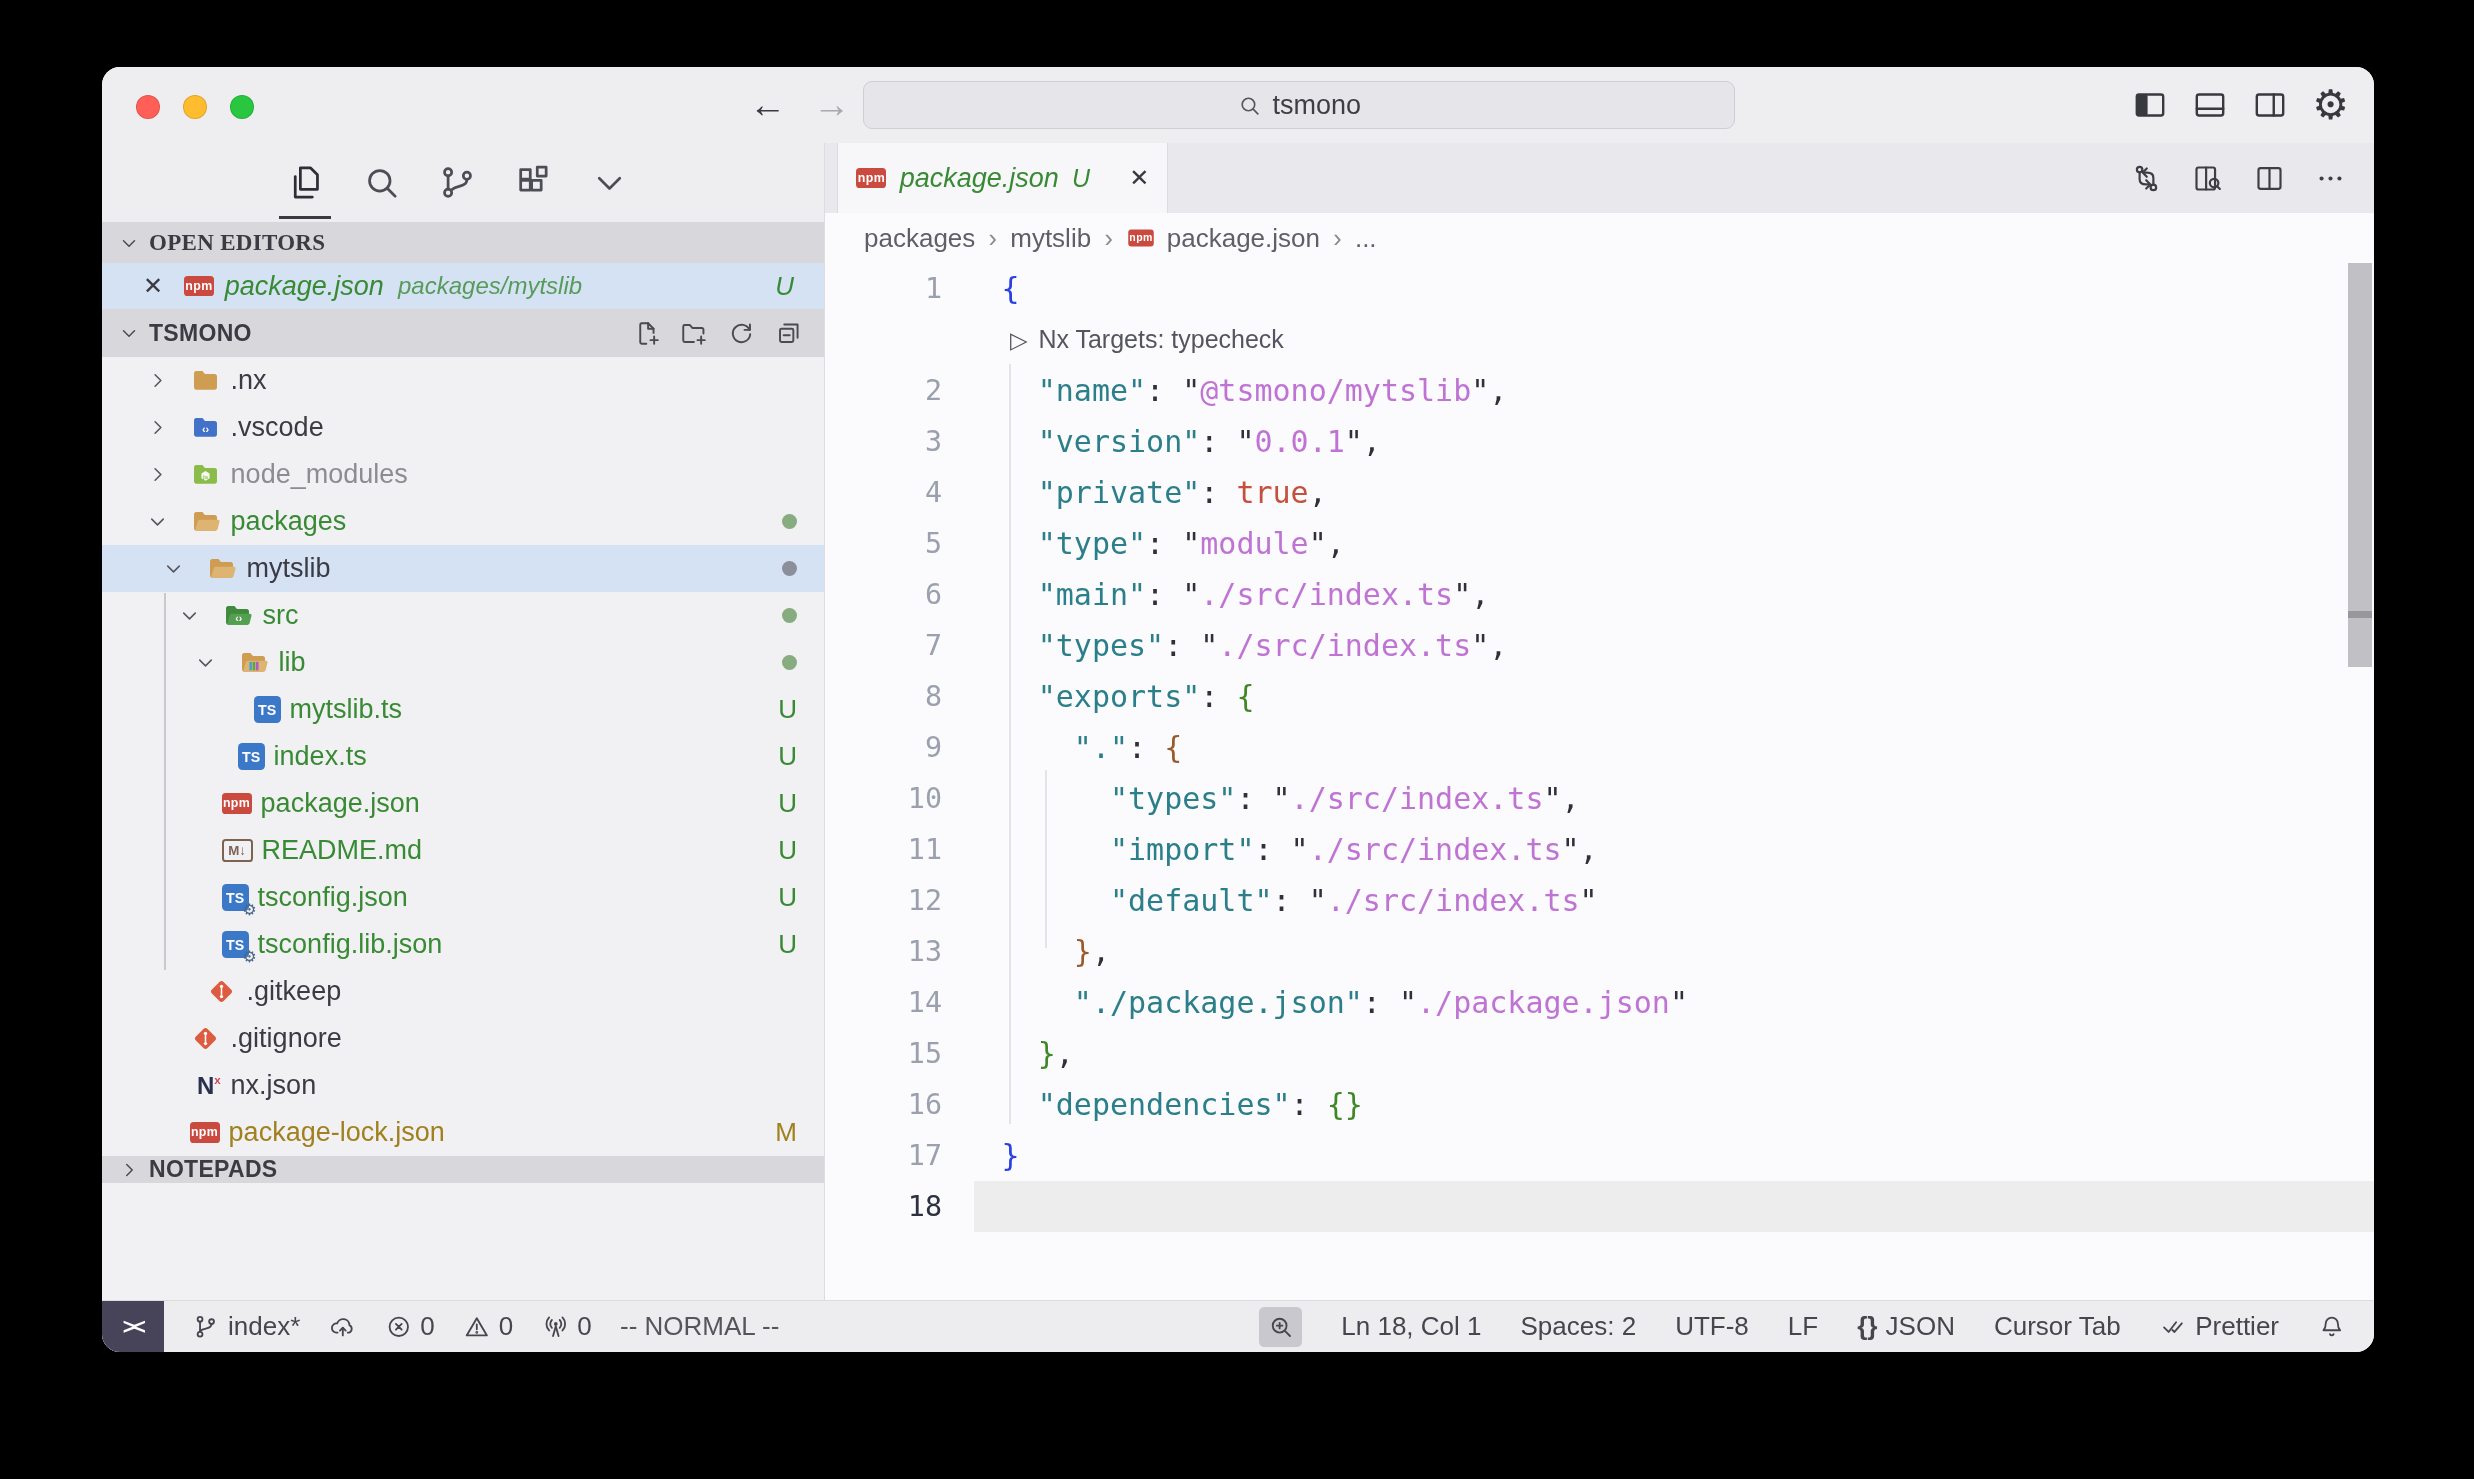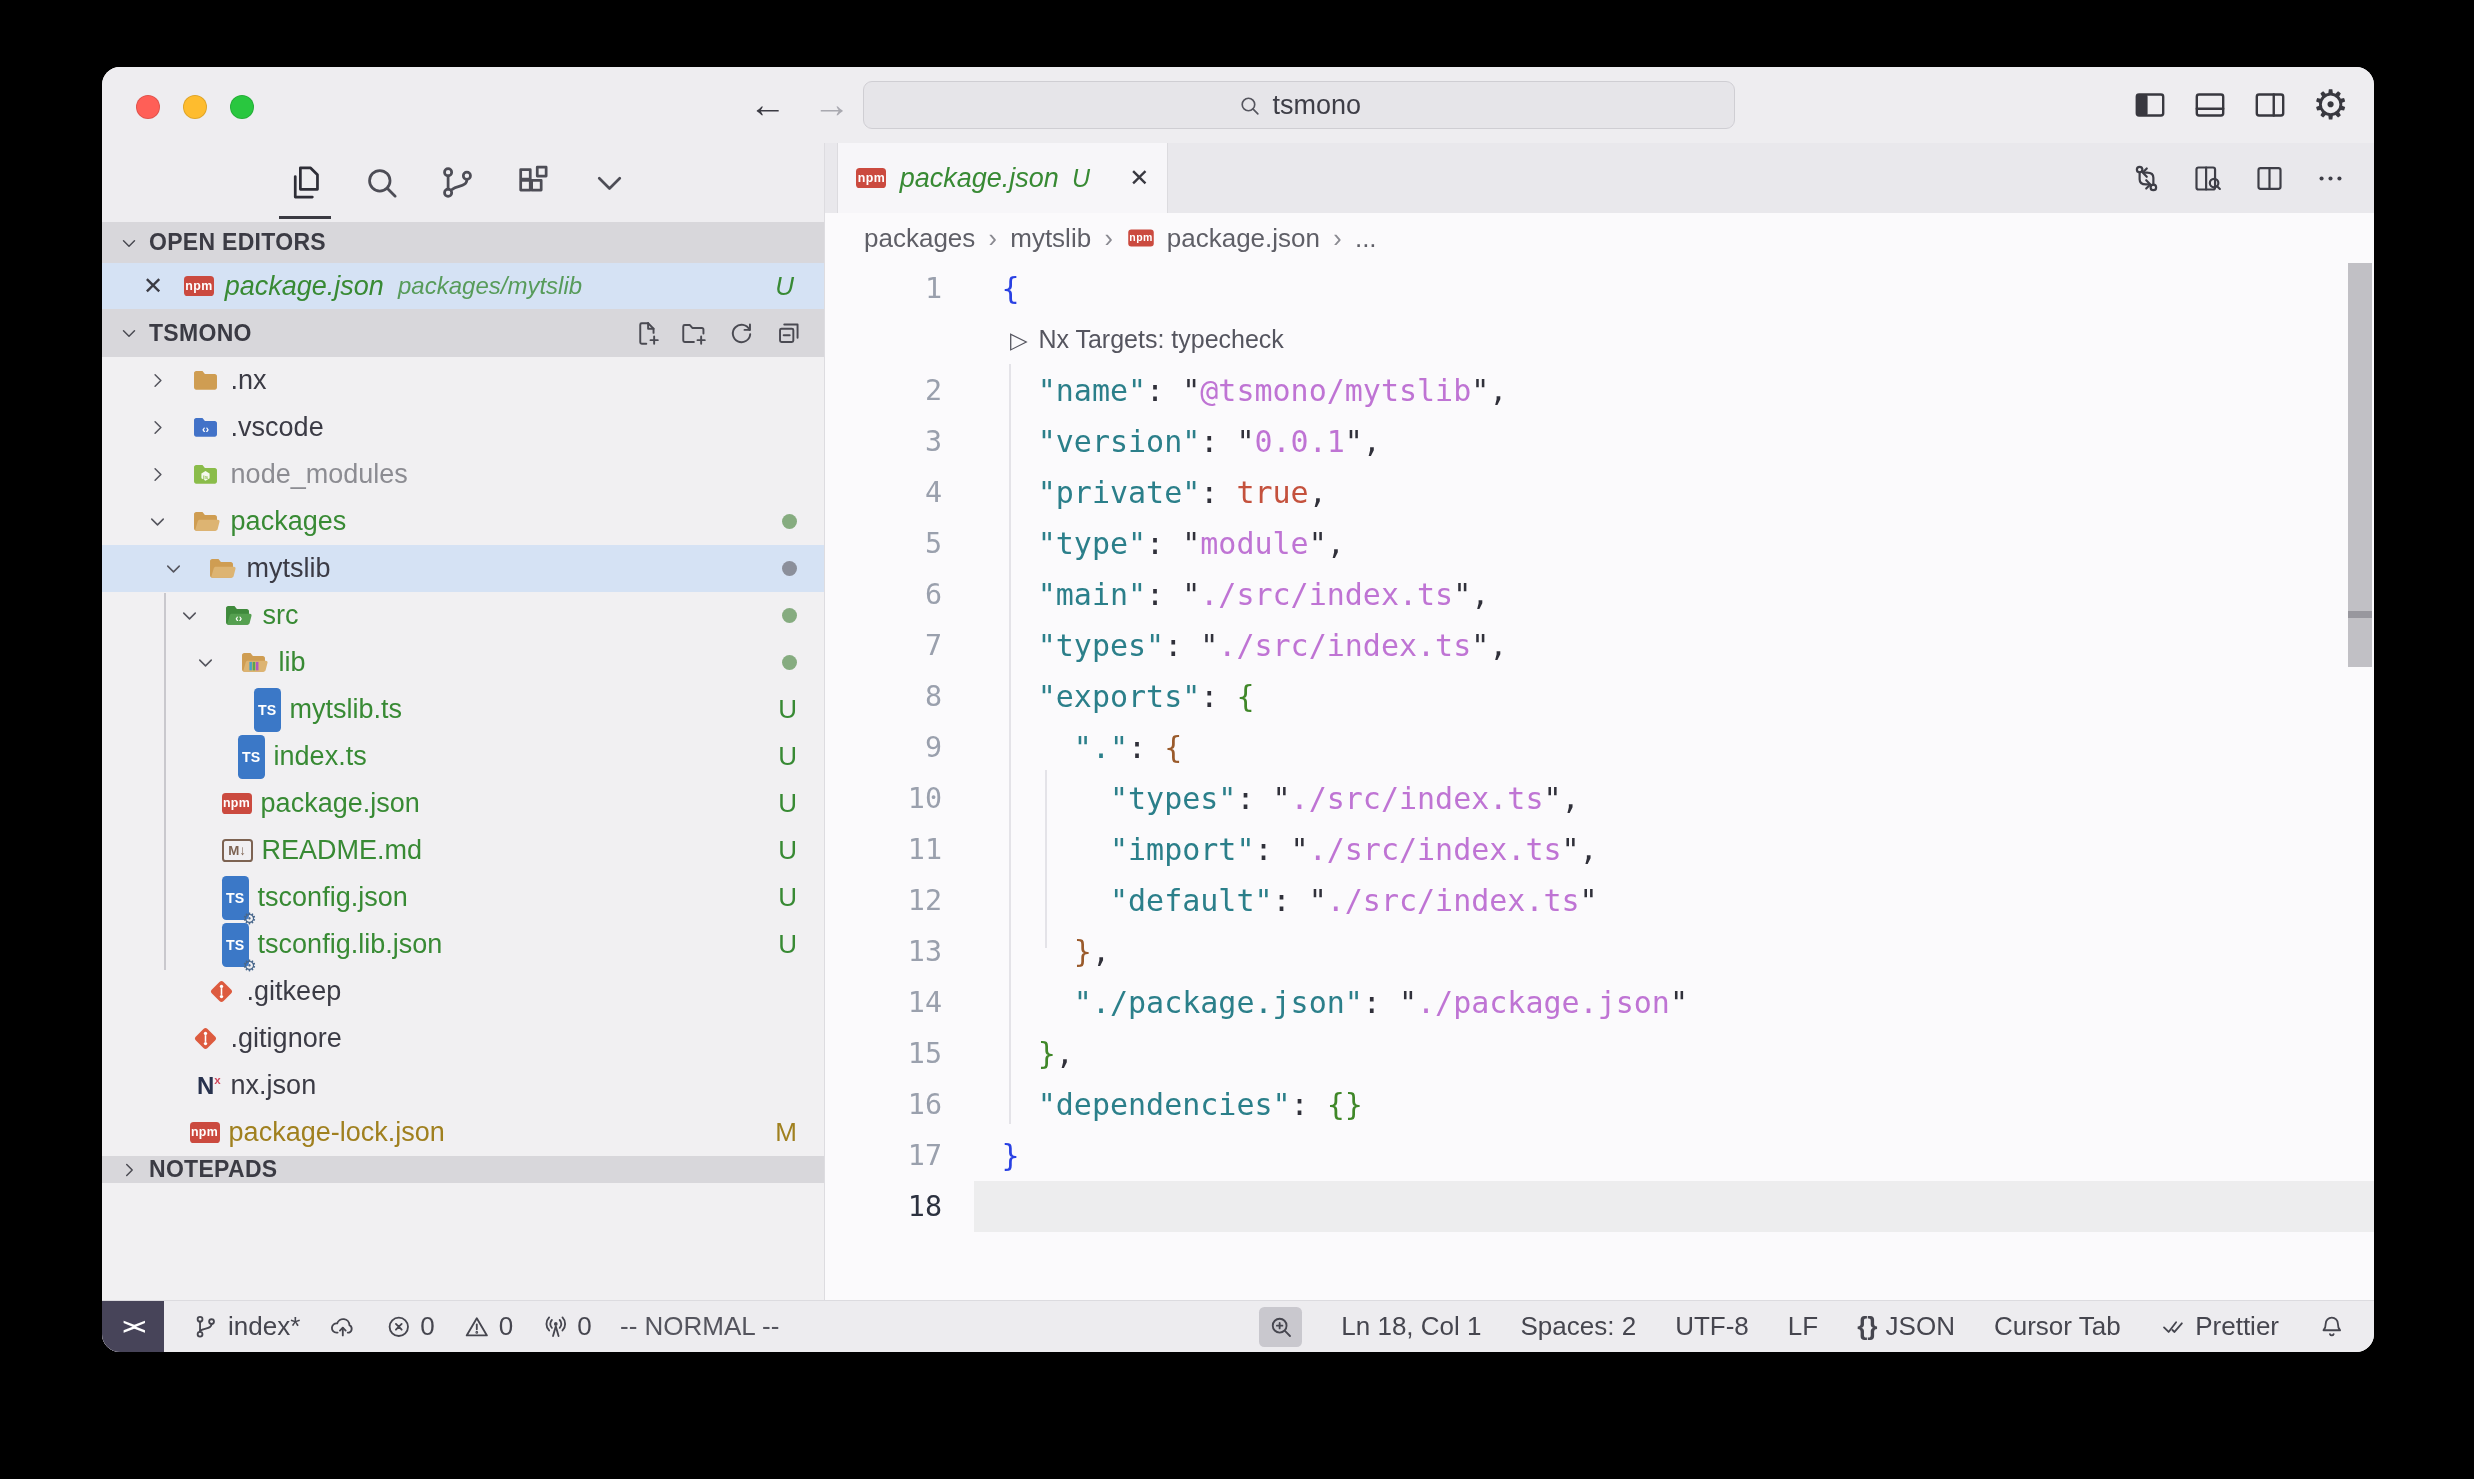--- a/index.html
+++ b/index.html
@@ -25,21 +25,21 @@
   .main{flex:1;display:flex;min-height:0;}
   .sidebar{flex:0 0 722px;background:var(--tree_bg);display:flex;flex-direction:column;border-right:0.9px solid #dddce0;}
   .activity{flex:0 0 79px;background:var(--chrome_bg);display:flex;align-items:center;padding-left:165px;}
   .act{width:76px;height:79px;display:flex;align-items:center;justify-content:center;position:relative;color:#4d4d56;}
   .act .icn{font-size:41px;}
   .act.active{color:#2e2e37;}
   .act.active::after{content:'';position:absolute;left:11.6px;right:11.6px;bottom:2.7px;height:3.6px;background:#3a3a42;}
   .sec-hdr{background:var(--header_bg);display:flex;align-items:center;padding-left:16px;gap:9px;
            font-weight:bold;font-size:23px;color:#3b3b44;letter-spacing:0.3px;}
   .sec-hdr .icn{font-size:22px;color:#4a4a52;}
-  .oe-hdr{flex:0 0 41px;} .ts-hdr{flex:0 0 48px;} .bottom-hdr{flex:0 0 47px;}
+  .oe-hdr{flex:0 0 41px;font-family:Liberation Serif, serif;} .ts-hdr{flex:0 0 48px;} .bottom-hdr{flex:0 0 47px;}
   .hdr-actions{margin-left:auto;display:flex;align-items:center;gap:18px;padding-right:21.3px;color:#3e3e47;}
   .hdr-actions .icn{font-size:29px;}
   .oe-row{flex:0 0 46px;background:var(--sel_bg);display:flex;align-items:center;padding-left:41px;}
   .oe-close{font-size:24px;color:#3b3b43;width:41px;}
   .oe-file{font-style:italic;font-size:27px;color:var(--file_green);margin-left:10.7px;}
   .oe-path{font-style:italic;font-size:24px;color:var(--file_green);opacity:.8;margin-left:14.2px;}
   .oe-u{margin-left:auto;margin-right:30px;font-style:italic;font-size:26px;color:var(--file_green);}
   .tree{position:relative;}
   .row{height:47px;display:flex;align-items:center;font-size:27px;}
   .row.selected{background:var(--sel_bg);}
@@ -50,21 +50,21 @@
   .badge{margin-left:auto;margin-right:27px;display:flex;align-items:center;}
   .blet{font-size:26px;} .bU{color:var(--file_green);} .bM{color:var(--modified);}
   .dotb{width:15px;height:15px;border-radius:50%;}
   .dotg{background:var(--dot_green);} .dotx{background:var(--dot_grey);}
   .tree-guide{position:absolute;left:62px;top:236px;height:377px;width:1.8px;background:#c9c8cd;}
   
   .fi{width:32px;flex:0 0 32px;display:inline-flex;align-items:center;justify-content:center;
       font-weight:bold;position:relative;}
   .fi svg{width:29px;height:29px;}
   .fi-npm{background:var(--npm_red);color:#fff;font-size:12.4px;width:30px;flex-basis:30px;height:20.4px;border-radius:3.6px;letter-spacing:0.4px;}
-  .fi-ts{background:var(--ts_blue);color:#fff;font-size:14.2px;width:27px;flex-basis:27px;height:44px;border-radius:4.4px;}
+  .fi-ts{background:var(--ts_blue);color:#fff;font-size:14.2px;width:27px;flex-basis:27px;height:27px;border-radius:4.4px;}
   .fi .cog{position:absolute;right:-8px;bottom:-8px;font-size:16px;font-style:normal;color:#49688c;font-family:"DejaVu Sans",sans-serif;}
   .fi-md{border:2.7px solid #7d6352;color:#7d6352;font-size:13.3px;width:27px;flex-basis:27px;height:19.6px;border-radius:3.6px;}
   .fi-nx{color:var(--nx_navy);font-size:24px;font-weight:800;}
   .fi-nx i{font-style:normal;color:#d0455a;font-size:11.6px;position:absolute;right:0.9px;top:1.8px;}
   
   .editor{flex:1;display:flex;flex-direction:column;min-width:0;background:var(--editor_bg);}
   .tabbar{flex:0 0 70px;background:var(--tabbar_bg);display:flex;}
   .tab{margin-left:12.4px;width:293px;background:var(--tab_active_bg);border-left:0.9px solid #dcdbdf;
        border-right:0.9px solid #dcdbdf;display:flex;align-items:center;padding:0 18px;gap:13.3px;}
   .tab-label{font-style:italic;font-size:27px;color:var(--file_green);}

